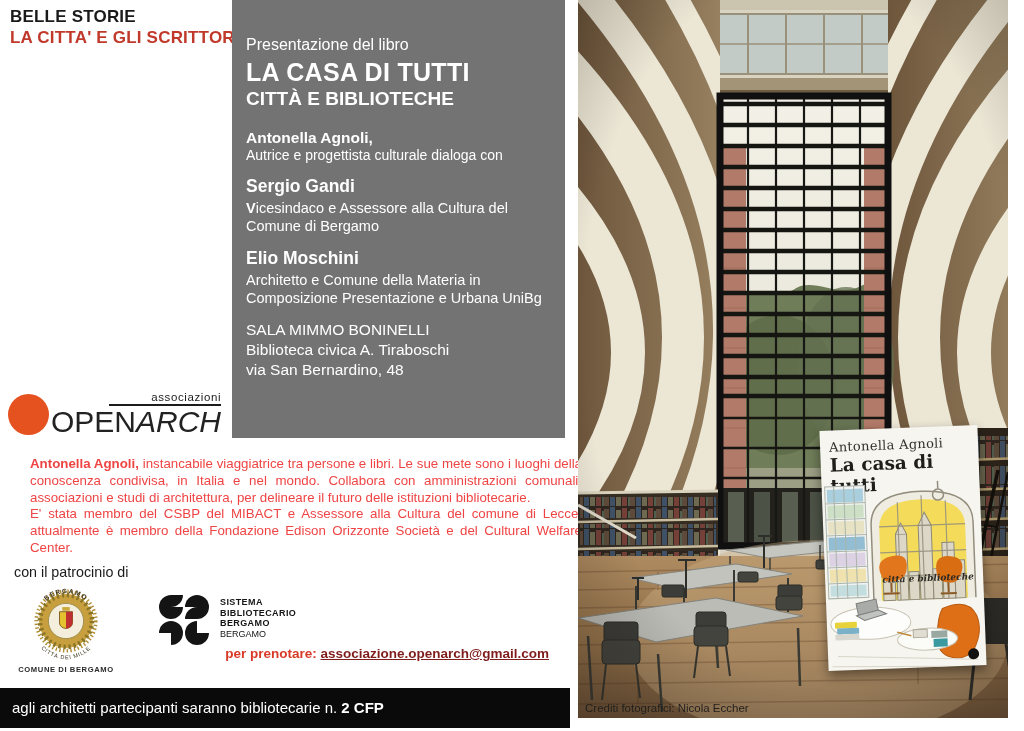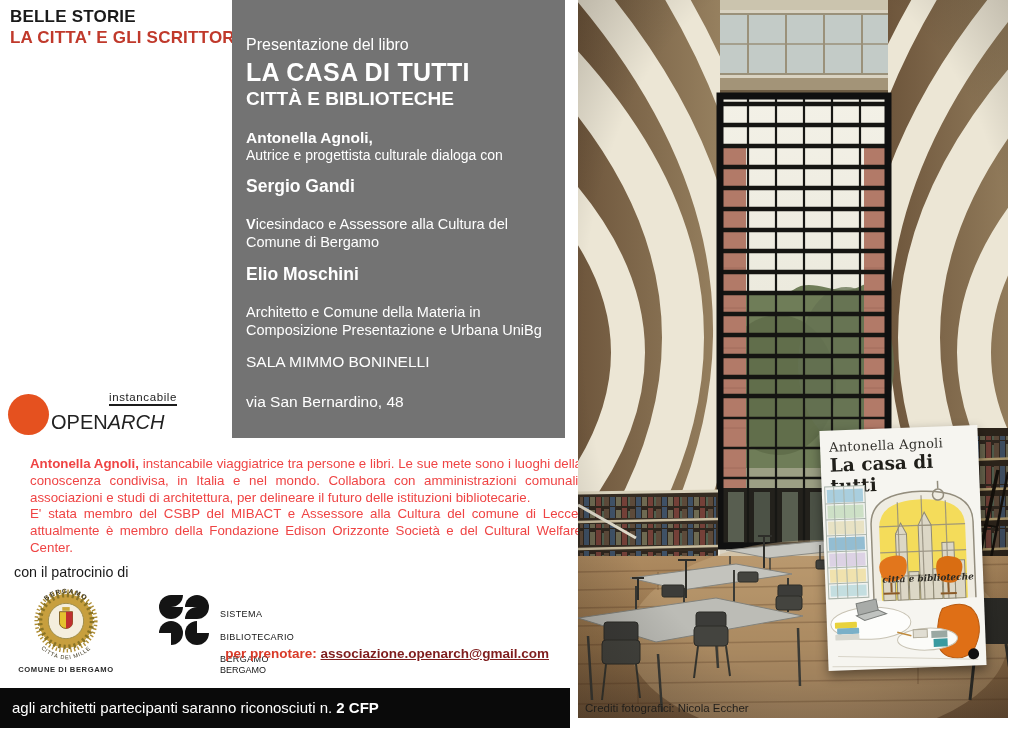--- a/index.html
+++ b/index.html
@@ -13,46 +13,46 @@
 
   
   .panel{position:absolute;left:232px;top:0;width:333px;height:438px;background:#737373;color:#fff;
          padding:36px 12px 0 14px;box-sizing:border-box;overflow:hidden;}
   .panel .kicker{font-size:16px;margin:0;}
   .panel .title{font-size:25px;font-weight:bold;margin:4px 0 0 0;letter-spacing:.3px;}
   .panel .subtitle{font-size:19px;font-weight:bold;margin:1px 0 0 0;}
   .panel .author-name{font-size:15.5px;font-weight:bold;margin-top:19px;}
   .panel .author-role{font-size:14px;margin-top:0;}
   .panel .sp-name{font-size:17.5px;font-weight:bold;margin-top:13px;}
-  .panel .sp-role{font-size:14.5px;line-height:18px;margin-top:18px;}
+  .panel .sp-role{font-size:14.5px;line-height:18px;margin-top:2px;}
   .panel .datetime{font-size:19.5px;font-weight:bold;margin-top:21px;}
   .panel .venue{font-size:15.5px;line-height:20px;margin-top:13px;}
 
   
   .openarch{position:absolute;left:8px;top:391px;display:flex;align-items:center;}
   .oa-circle{width:41px;height:41px;border-radius:50%;background:#e5511f;display:inline-block;}
   .oa-text{margin-left:2px;}
   .oa-small{font-size:11.5px;color:#1c1c1c;text-align:right;letter-spacing:.6px;
             border-bottom:2px solid #1c1c1c;padding-bottom:1px;margin-left:58px;}
-  .oa-big{font-size:20px;color:#222;line-height:30px;margin-top:1px;}
+  .oa-big{font-size:30px;color:#222;line-height:30px;margin-top:1px;}
   .oa-big .arch{font-style:italic;}
 
   
   .bio{position:absolute;left:12px;top:456px;width:552px;font-size:13.3px;line-height:16.8px;
        text-align:justify;color:#ef4444;margin-left:18px;}
   .bio p{margin:0;}
   .bio .lead{font-weight:bold;}
 
   
   .patronage-label{position:absolute;left:14px;top:564px;font-size:14.3px;color:#1a1a1a;}
   .crest-wrap{position:absolute;left:16px;top:582px;width:100px;text-align:center;}
   .crest-caption{font-size:7.6px;font-weight:bold;letter-spacing:.6px;color:#2a2a2a;margin-top:1px;}
   .sbu{position:absolute;left:158px;top:594px;display:flex;align-items:flex-start;}
   .sbu-text{margin-left:10px;padding-top:3px;font-size:9px;line-height:10.5px;color:#151515;}
-  .sbu-text .b{font-weight:normal;letter-spacing:.4px;margin-top:12px;}
+  .sbu-text .b{font-weight:bold;letter-spacing:.4px;}
 
   
   .booking{position:absolute;right:459px;top:646px;font-size:13.5px;font-weight:bold;color:#d93a28;white-space:nowrap;}
   .booking a{color:#7f1d1d;text-decoration:underline;}
 
   
   .footer-bar{position:absolute;left:0;top:688px;width:570px;height:40px;background:#0a0a0a;color:#fff;
               font-size:15px;line-height:40px;padding-left:12px;box-sizing:border-box;}
   .footer-bar .b{font-weight:bold;}
 
@@ -93,29 +93,29 @@
     </div>
 
     <div class="sp-name">Elio Moschini</div>
     <div class="sp-role">
       <span>Architetto e Comune della Materia in</span><br>
       <span>Composizione Presentazione  e Urbana UniBg</span>
     </div>
 
     <div class="venue">
       <span>SALA MIMMO BONINELLI</span><br>
-      <br>
+      <span>Biblioteca civica A. Tiraboschi</span><br>
       <span>via San Bernardino, 48</span>
     </div>
   </div>
 
   <div class="openarch">
     <span class="oa-circle"></span>
     <div class="oa-text">
-      <div class="oa-small">instancabile</div>
+      <div class="oa-small">associazioni</div>
       <div class="oa-big"><span>OPEN</span><span class="arch">ARCH</span></div>
     </div>
   </div>
 
   <div class="bio">
     <p><span class="lead">Antonella Agnoli,</span><span> instancabile viaggiatrice tra persone e libri. Le sue mete sono i luoghi della conoscenza condivisa, in Italia e nel mondo. Collabora con amministrazioni comunali, associazioni e studi di architettura, per delineare il futuro delle istituzioni bibliotecarie.</span></p>
     <p>E' stata membro del CSBP del MIBACT e Assessore alla Cultura del comune di Lecce, attualmente è membro della Fondazione Edison Orizzonte Società e del Cultural Welfare Center.</p>
   </div>
 
   <div class="patronage-label">con il patrocinio di</div>
@@ -159,21 +159,21 @@
     <div class="sbu-text">
       <div class="b">SISTEMA</div>
       <div class="b">BIBLIOTECARIO</div>
       <div class="b">BERGAMO</div>
       <div>BERGAMO</div>
     </div>
   </div>
 
   <div class="booking"><span>per prenotare: </span><a href="#">associazione.openarch@gmail.com</a></div>
 
-  <div class="footer-bar"><span>agli architetti partecipanti saranno riconosciuti n. </span><span class="b">2 CFP</span></div>
+  <div class="footer-bar"><span>agli architetti partecipanti saranno bibliotecarie n. </span><span class="b">2 CFP</span></div>
 
   <div class="photo">
     <svg class="scene" viewBox="0 0 446 723" preserveAspectRatio="none">
       <defs>
         <linearGradient id="gSide" x1="0" y1="0" x2="1" y2="0">
           <stop offset="0" stop-color="#6e563c"></stop>
             <stop offset="1" stop-color="#96805f"></stop>
         </linearGradient>
         <linearGradient id="gSky" x1="0" y1="0" x2="0" y2="1">
           <stop offset="0" stop-color="#f3f1e7"></stop>

